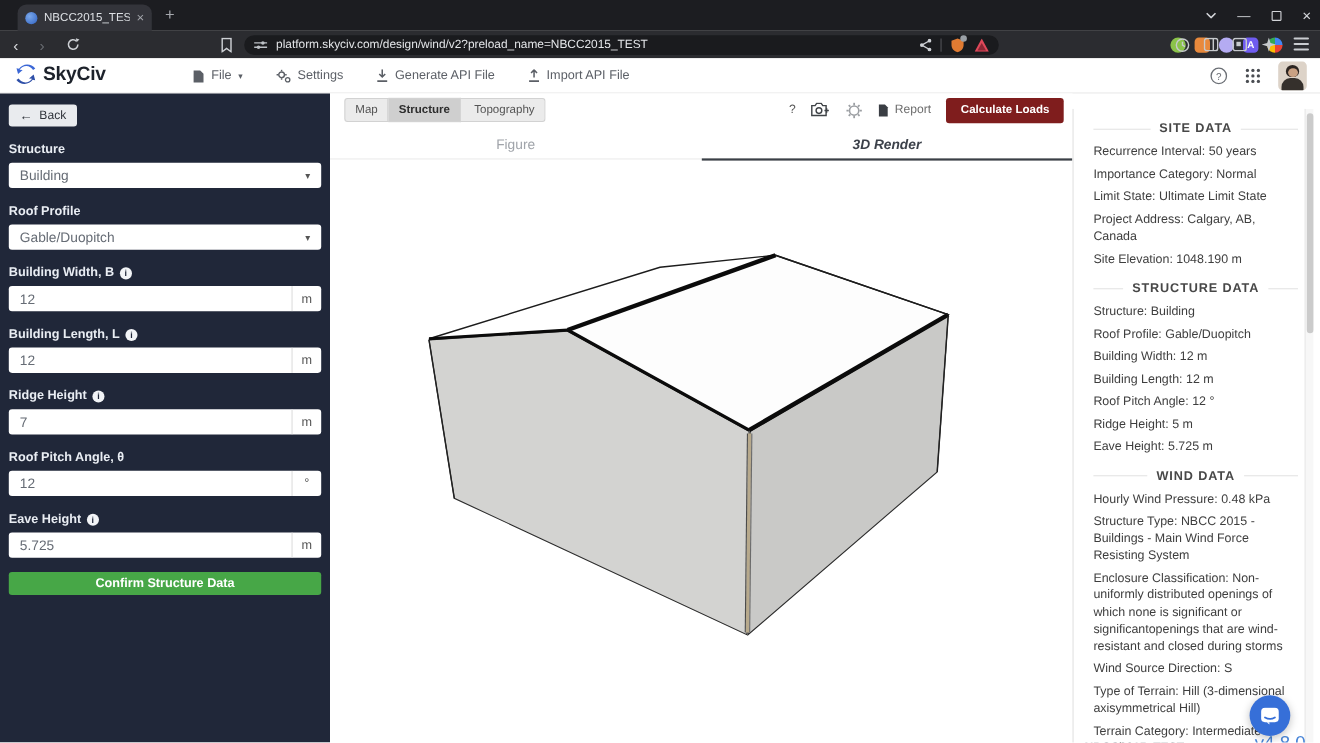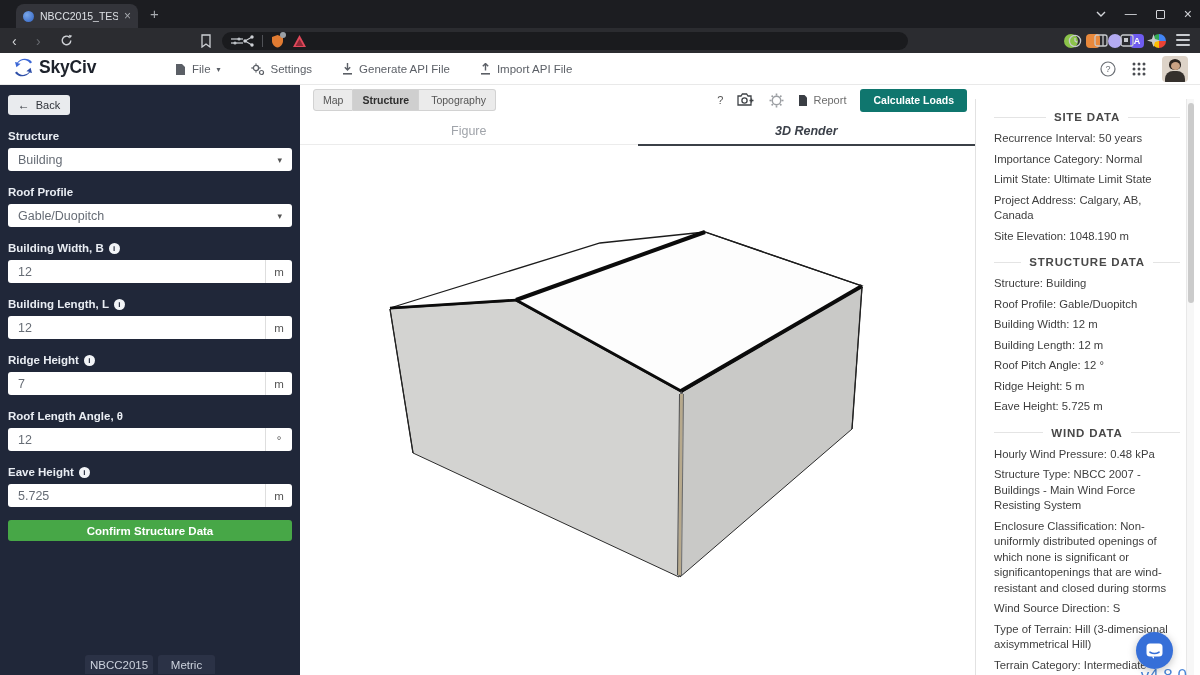--- a/index.html
+++ b/index.html
@@ -72,21 +72,21 @@
   .main { position:absolute; left:300px; top:85px; width:675px; height:590px; background:#fff; }
   .segtabs { position:absolute; left:13px; top:4px; display:flex; height:22px; }
   .seg { padding:0 9px; display:flex; align-items:center; font-size:10.5px; color:#555;
          background:#ebebeb; border:1px solid #d2d2d2; border-left-width:0; }
   .seg:first-child { border-left-width:1px; border-radius:3px 0 0 3px; }
   .seg:last-child { border-radius:0 3px 3px 0;padding-left:12px; }
   .seg.active { background:#cfcfcf; color:#2e2e2e; font-weight:bold; }
   .maintools { position:absolute; right:8px; top:3px; height:24px; display:flex; align-items:center; gap:14px; }
   .help-q { font-size:11px; color:#555; }
   .report { display:flex; align-items:center; gap:5px; font-size:11px; color:#6d6d6d; }
-  .calcbtn { height:23px; background:#0f766e; border-radius:3px; color:#fff; font-size:10.5px;
+  .calcbtn { height:23px; background:#7f1d1d; border-radius:3px; color:#fff; font-size:10.5px;
              font-weight:bold; display:flex; align-items:center; padding:0 13px; }
   .rendertabs { position:absolute; left:0; top:33px; width:675px; height:27px; display:flex;
                 border-bottom:1px solid #ececec; }
   .rtab { flex:1; display:flex; align-items:center; justify-content:center; font-size:12.5px; color:#a0a4aa; }
   .rtab.active { color:#3c414a; font-weight:bold; border-bottom:2.5px solid #3b4047; margin-bottom:-1.5px;font-style:italic; }
   .scene { position:absolute; left:0; top:60px; }
 
   
   .panel { position:absolute; left:975px; top:99px; width:219px; height:590px; background:#fff;
            border-left:1px solid #e2e2e2; padding:0 14px 0 18px; }
@@ -148,20 +148,21 @@
       <span class="ico">
         <svg width="12" height="10" viewBox="0 0 12 10">
             <g stroke="#bdc1c6" stroke-width="1.3">
               <line x1="0" y1="3" x2="12" y2="3"></line>
               <line x1="0" y1="7" x2="12" y2="7"></line>
             </g>
             <circle cx="8" cy="3" r="1.6" fill="#bdc1c6"></circle>
             <circle cx="4" cy="7" r="1.6" fill="#bdc1c6"></circle>
           </svg>
       </span>
+      <span class="url-text">platform.skyciv.com/design/wind/v2?preload_name=NBCC2015_TEST</span>
       <span class="ico">
         <svg width="11" height="12" viewBox="0 0 11 12">
             <g fill="#ced1d5">
               <circle cx="9" cy="2" r="1.7"></circle>
               <circle cx="2" cy="6" r="1.7"></circle>
               <circle cx="9" cy="10" r="1.7"></circle>
             </g>
             <g stroke="#ced1d5" stroke-width="1.1">
               <line x1="2" y1="6" x2="9" y2="2"></line>
               <line x1="2" y1="6" x2="9" y2="10"></line>
@@ -339,40 +340,36 @@
         </div>
         <div class="f-label">
           <span>Ridge Height</span>
           <span class="info-i">i</span>
         </div>
         <div class="ctrl">
           <span class="val">7</span>
           <span class="unit">m</span>
         </div>
         <div class="f-label">
-          <span>Roof Length Angle, θ</span>
+          <span>Roof Pitch Angle, θ</span>
         </div>
         <div class="ctrl">
           <span class="val">12</span>
           <span class="unit">°</span>
         </div>
         <div class="f-label">
           <span>Eave Height</span>
           <span class="info-i">i</span>
         </div>
         <div class="ctrl">
           <span class="val">5.725</span>
           <span class="unit">m</span>
         </div>
       </div>
     <div class="confirm">Confirm Structure Data</div>
-    <div class="side-foot">
-      <div class="pilltab" style="left:85px;width:68px;">NBCC2015</div>
-      <div class="pilltab" style="left:158px;width:57px;">Metric</div>
-    </div>
   </div>
 
   <div class="main">
     <div class="segtabs">
         <div class="seg">Map</div>
         <div class="seg active">Structure</div>
         <div class="seg">Topography</div>
       </div>
     <div class="maintools">
       <span class="help-q">?</span>
@@ -461,21 +458,21 @@
         <div class="pitem">Building Length: 12 m</div>
         <div class="pitem">Roof Pitch Angle: 12 °</div>
         <div class="pitem">Ridge Height: 5 m</div>
         <div class="pitem">Eave Height: 5.725 m</div>
         <div class="sechead">
           <span class="ln"></span>
           <span>WIND DATA</span>
           <span class="ln"></span>
         </div>
         <div class="pitem">Hourly Wind Pressure: 0.48 kPa</div>
-        <div class="pitem">Structure Type: NBCC 2007 - Buildings - Main Wind Force Resisting System</div>
+        <div class="pitem">Structure Type: NBCC 2015 - Buildings - Main Wind Force Resisting System</div>
         <div class="pitem">Enclosure Classification: Non-uniformly distributed openings of which none is significant or significantopenings that are wind-resistant and closed during storms</div>
         <div class="pitem">Wind Source Direction: S</div>
         <div class="pitem">Type of Terrain: Hill (3-dimensional axisymmetrical Hill)</div>
         <div class="pitem">Terrain Category: Intermediate terrain</div>
         <div class="sechead">
           <span class="ln"></span>
           <span>SNOW DATA</span>
           <span class="ln"></span>
         </div>
       </div>

